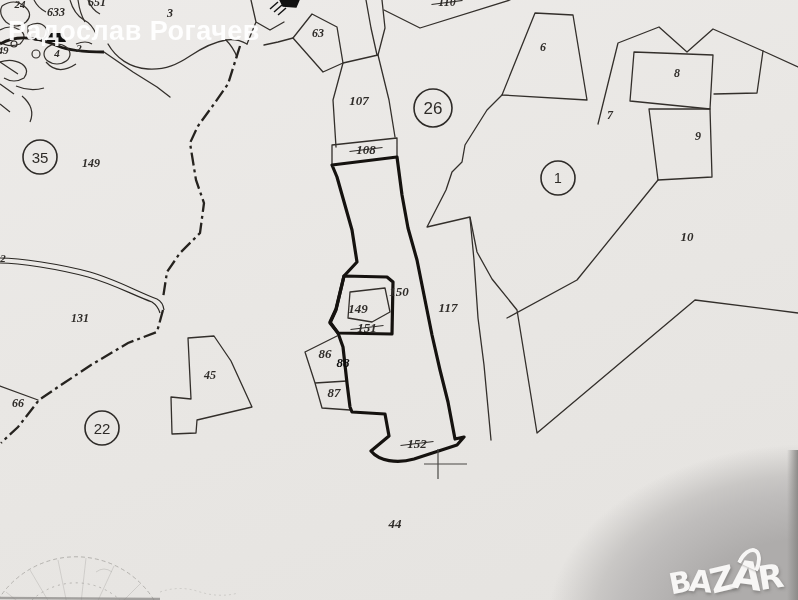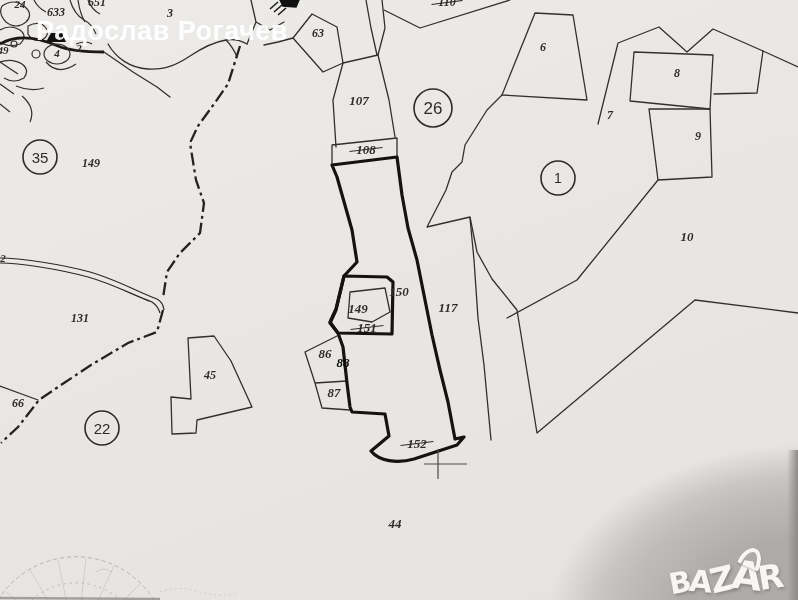--- a/index.html
+++ b/index.html
@@ -5,21 +5,21 @@
   html,body{margin:0;padding:0;}
   body{width:798px;height:600px;overflow:hidden;position:relative;
        font-family:"Liberation Sans", sans-serif;}
   .photo{position:absolute;inset:0;width:798px;height:600px;
        background:linear-gradient(160deg,#edebe9 0%,#e9e7e4 45%,#e5e3e0 100%);}
   svg{position:absolute;left:0;top:0;}
   
   .wm-name{position:absolute;left:8px;top:16px;
        font-size:27px;font-weight:700;letter-spacing:.5px;
        color:rgba(255,255,255,.93);white-space:nowrap;
-       font-family:"Liberation Sans", sans-serif;margin-left:28px;}
+       font-family:"Liberation Sans", sans-serif;}
   
   .corner-shadow{position:absolute;right:0;bottom:0;width:340px;height:240px;
        background:radial-gradient(ellipse 330px 225px at 104% 110%,
          #aeacab 38%, #bfbdbc 58%, #c9c7c5 66%, rgba(233,231,229,0) 80%);}
   .edge-shadow{position:absolute;right:0;bottom:0;width:11px;height:150px;
        background:linear-gradient(to left,#8d8b89,rgba(141,139,137,0));}
   
   .bazar{position:absolute;right:14px;bottom:6px;display:flex;align-items:flex-end;
        transform:rotate(-2deg);}
   .bazar span{display:inline-block;font-family:"DejaVu Sans", sans-serif;

